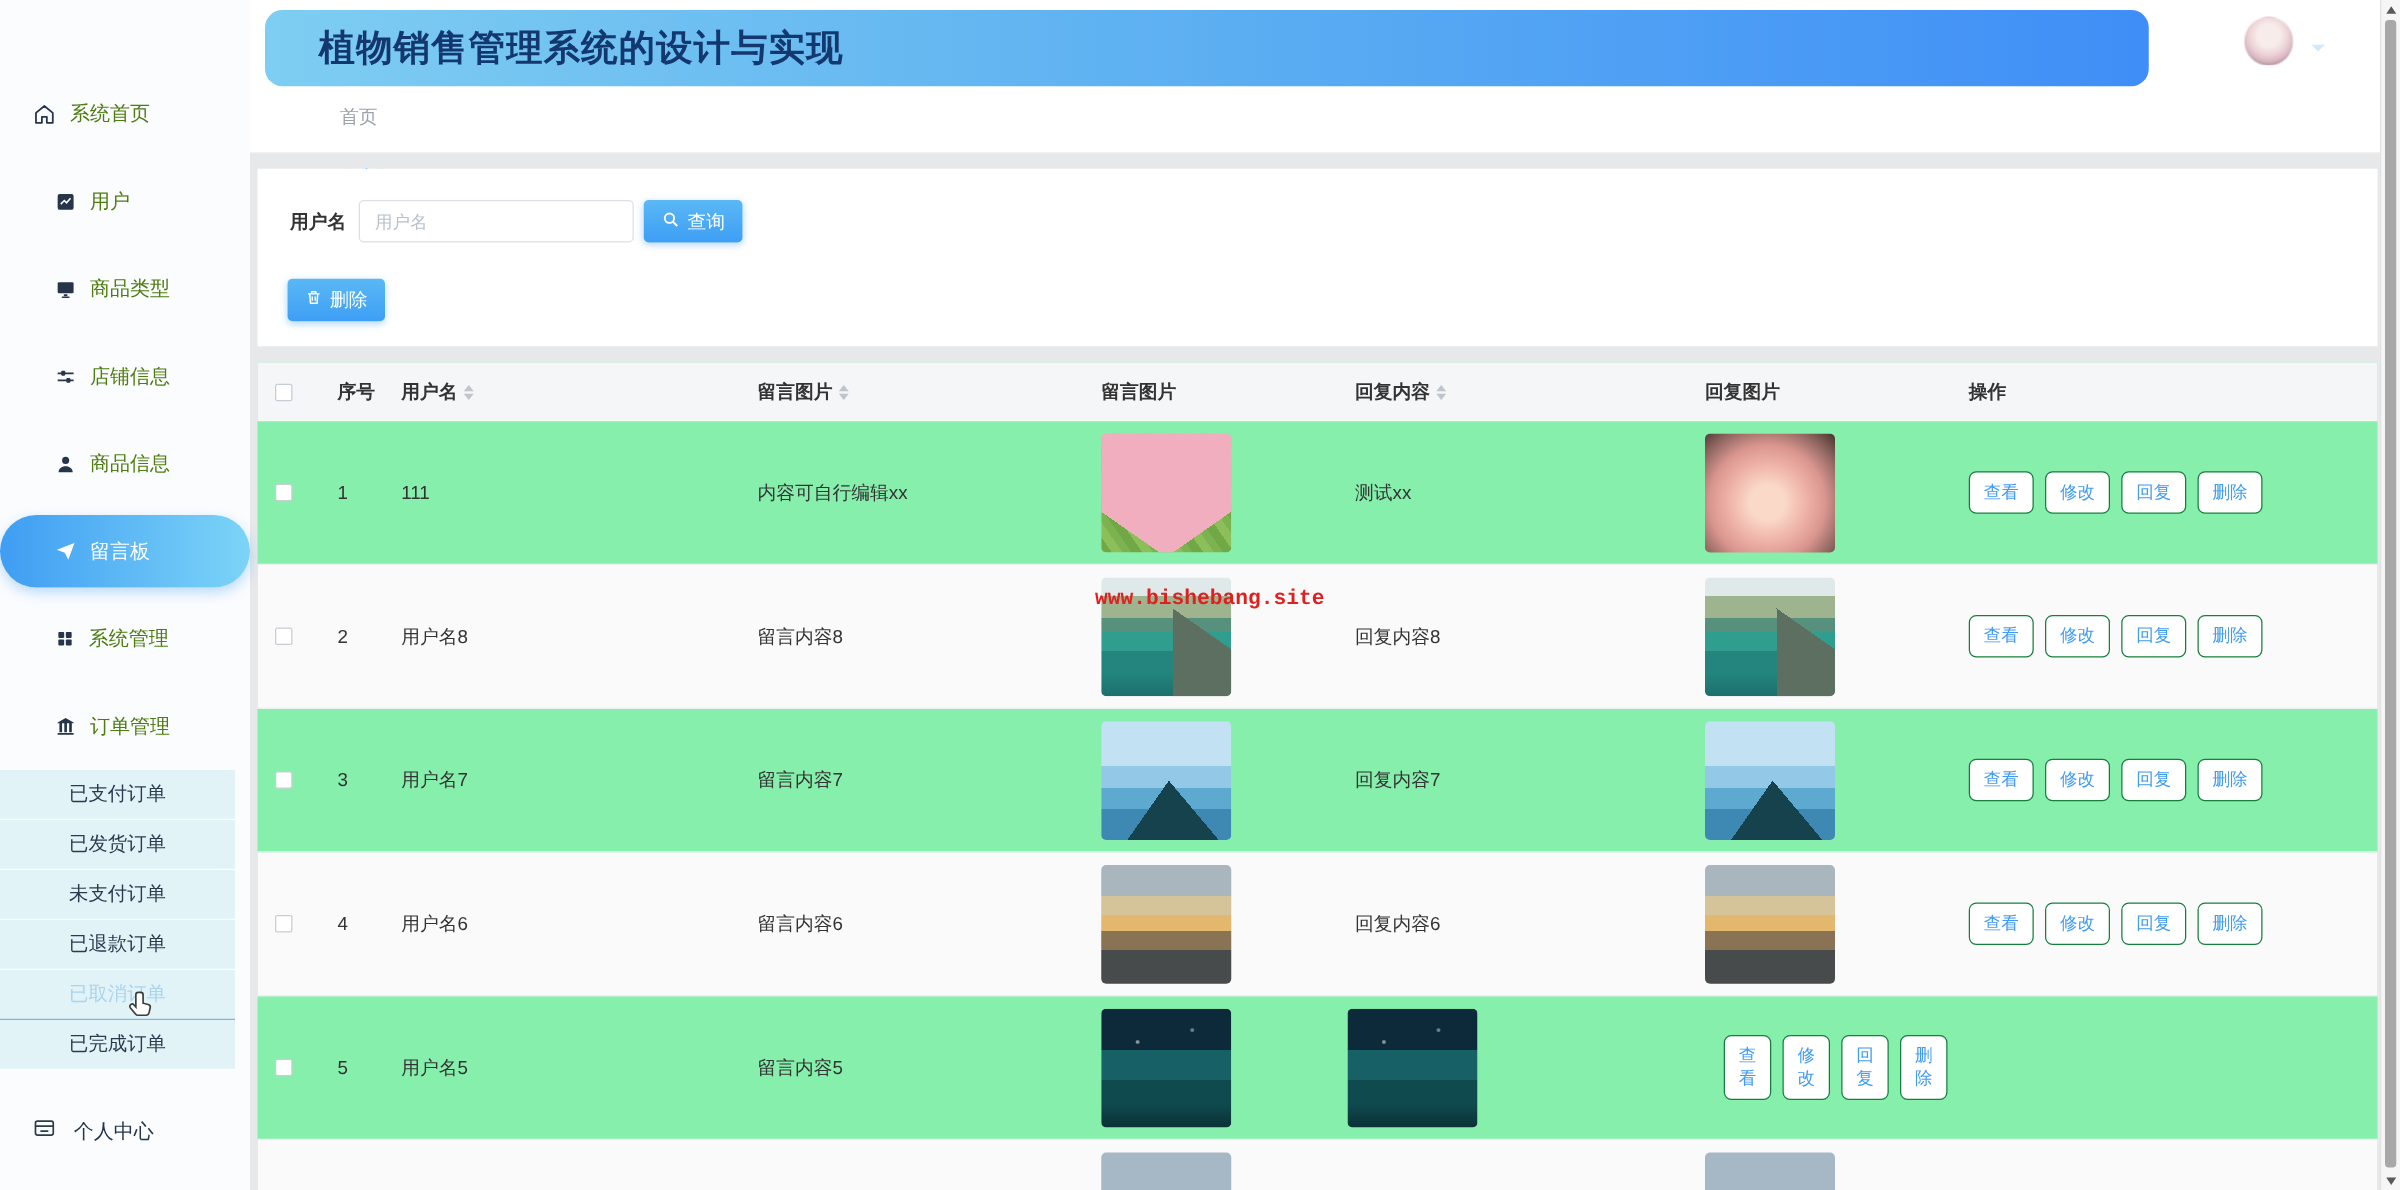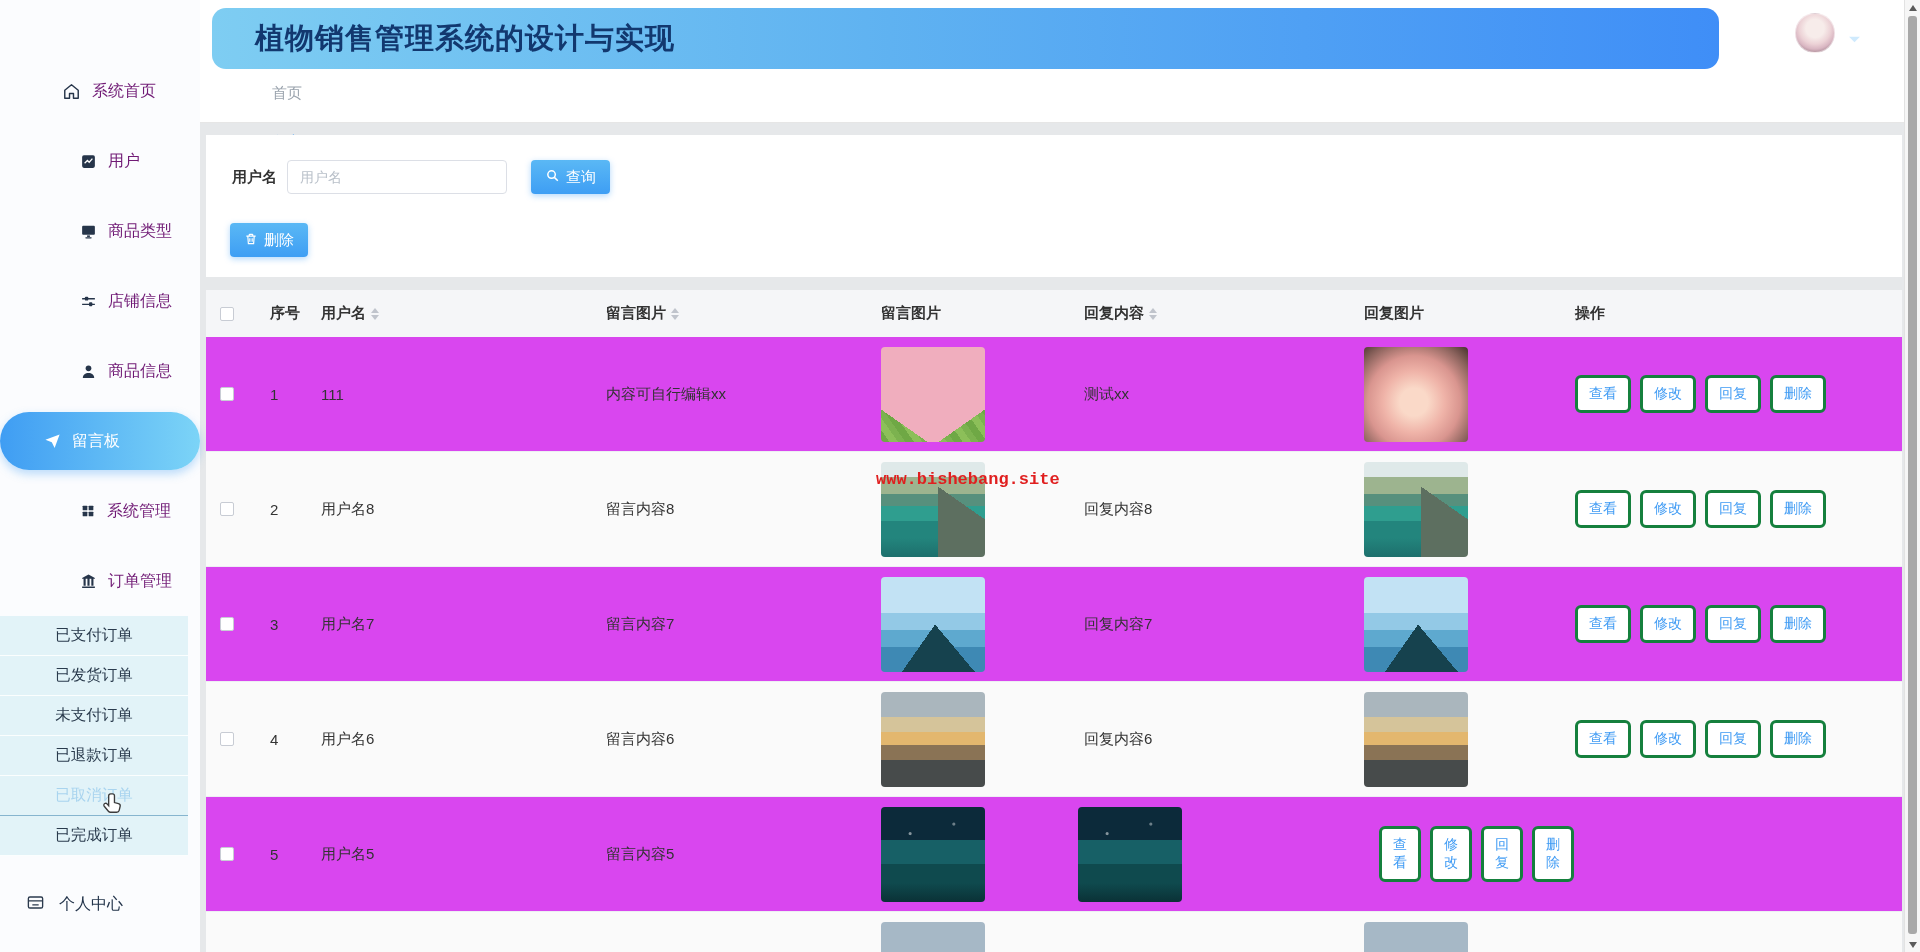--- a/index.html
+++ b/index.html
@@ -8,21 +8,21 @@
     position:relative;
     background:#e6e8ea;
     font-family:"Liberation Sans","DejaVu Sans",sans-serif;
     color:#333;
   }
 
   
   .sidebar{position:absolute;left:0;top:0;width:200px;height:952px;background:#fbfcfe;}
   .side-list{padding-top:56px;}
   .side-item{display:flex;align-items:center;gap:11px;height:70px;padding-left:44px;
-    font-size:16px;color:#701a75;cursor:pointer;margin-left:36px;}
+    font-size:16px;color:#4d7c0f;cursor:pointer;}
   .side-item.root{padding-left:26px;}
   .side-item .icn{display:flex;align-items:center;}
   .side-item.active{height:58px;margin:6px 0;border-radius:29px;
     background:linear-gradient(90deg,#3f9df3,#7cd4f7);color:#fff;box-shadow:0 4px 10px rgba(63,157,243,.35);}
   .submenu{width:188px;background:#e2f3f8;}
   .sub-item{height:40px;display:flex;align-items:center;justify-content:center;
     font-size:15.5px;color:#2a3b4d;border-bottom:1px solid rgba(255,255,255,.85);cursor:pointer;}
   .sub-item.hovered{color:#a9d4ef;border-bottom:1px solid #86b5cf;}
   .side-footer{position:absolute;top:893px;left:26px;display:flex;align-items:center;gap:14px;
     font-size:16px;color:#22334a;cursor:pointer;}
@@ -37,31 +37,31 @@
   .avatar{position:absolute;left:1795px;top:13px;width:40px;height:40px;border-radius:50%;
     background:radial-gradient(circle at 50% 38%,#f7ecea 0 30%,#ecd2d6 52%,#d9b6c2 68%,#8a6d77 92%,#5c4a52 100%);
     border:1px solid rgba(255,255,255,.5);cursor:pointer;}
   .hdr-caret{position:absolute;left:1848px;top:30px;cursor:pointer;}
   .breadcrumb{position:absolute;left:272px;top:84px;display:flex;gap:30px;font-size:15px;flex-direction:column;}
   .crumb{color:#9aa3ad;cursor:pointer;}
   .crumb.active{color:#3d9cf5;}
 
   
   .search-card{position:absolute;left:206px;top:135px;width:1696px;height:142px;background:#fff;}
-  .table-card{position:absolute;left:206px;top:290px;width:1696px;height:662px;background:#d946ef;}
+  .table-card{position:absolute;left:206px;top:290px;width:1696px;height:662px;background:#86efac;}
 
   .search-row{position:absolute;left:26px;top:25px;display:flex;align-items:center;}
   .search-label{font-size:15px;font-weight:700;color:#333;margin-right:10px;}
   .search-input{width:220px;height:34px;border:1px solid #dcdfe6;border-radius:4px;
     padding:0 12px;font-size:14px;color:#333;outline:none;}
   .search-input::placeholder{color:#b9c0c9;}
   .btn-primary{display:flex;align-items:center;gap:6px;height:34px;padding:0 14px;border:none;
     border-radius:4px;color:#fff;font-size:15px;cursor:pointer;
     background:linear-gradient(180deg,#5ab8f5,#3e9ef4);box-shadow:0 2px 6px rgba(62,158,244,.4);}
-  .query-btn{margin-left:24px;}
+  .query-btn{margin-left:8px;}
   .delete-btn{position:absolute;left:24px;top:88px;}
 
   
   .grid-row{display:grid;grid-template-columns:48px 58px 280px 280px 196px 286px 196px 1fr;
     align-items:center;}
   .t-head{height:47px;background:#f5f6f8;font-weight:700;font-size:15px;color:#333;}
   .t-row{height:115px;border-bottom:1px solid #edeff3;font-size:15px;color:#333;}
   .t-row:nth-child(even){background:#fafafa;}
   .cell{display:flex;align-items:center;height:100%;}
   .c-check{padding-left:14px;}
@@ -70,21 +70,21 @@
   .c-content{padding-left:14px;}
   .c-msgimg{padding-left:9px;}
   .c-reply{padding-left:16px;}
   .c-replyimg{padding-left:10px;}
   .c-actions{padding-left:25px;gap:9px;}
   .checkbox{width:14px;height:14px;border:1px solid #c8ccd4;border-radius:2px;background:#fff;cursor:pointer;flex:none;}
   .sort{display:inline-flex;flex-direction:column;gap:2px;margin-left:5px;vertical-align:middle;}
   .sort i{display:block;width:0;height:0;border-left:4px solid transparent;border-right:4px solid transparent;}
   .sort .up{border-bottom:5px solid #c0c4cc;}
   .sort .dn{border-top:5px solid #c0c4cc;}
-  .act-btn{padding:7px 11px;font-size:14px;color:#3f9bf4;background:#fff;border:3px solid #15803d;
+  .act-btn{padding:7px 11px;font-size:14px;color:#3f9bf4;background:#fff;border:1px solid #15803d;
     border-radius:6px;cursor:pointer;}
 
   
   .ph{width:104px;height:95px;border-radius:4px;flex:none;cursor:pointer;}
   .ph-succulent-hand{background:
     conic-gradient(from -55deg at 50% 104%,#f0aebe 0 110deg,transparent 110deg),
     repeating-linear-gradient(55deg,#6fa845 0 7px,#8cbf59 7px 14px,#7cb24f 14px 20px);}
   .ph-pink-succulent{background:
     radial-gradient(circle at 48% 58%,#fad9c8 0 18%,#efb3a8 40%,#d9958f 60%,#8a625c 82%,#45322d 100%);}
   .ph-lake-mountain{background:

